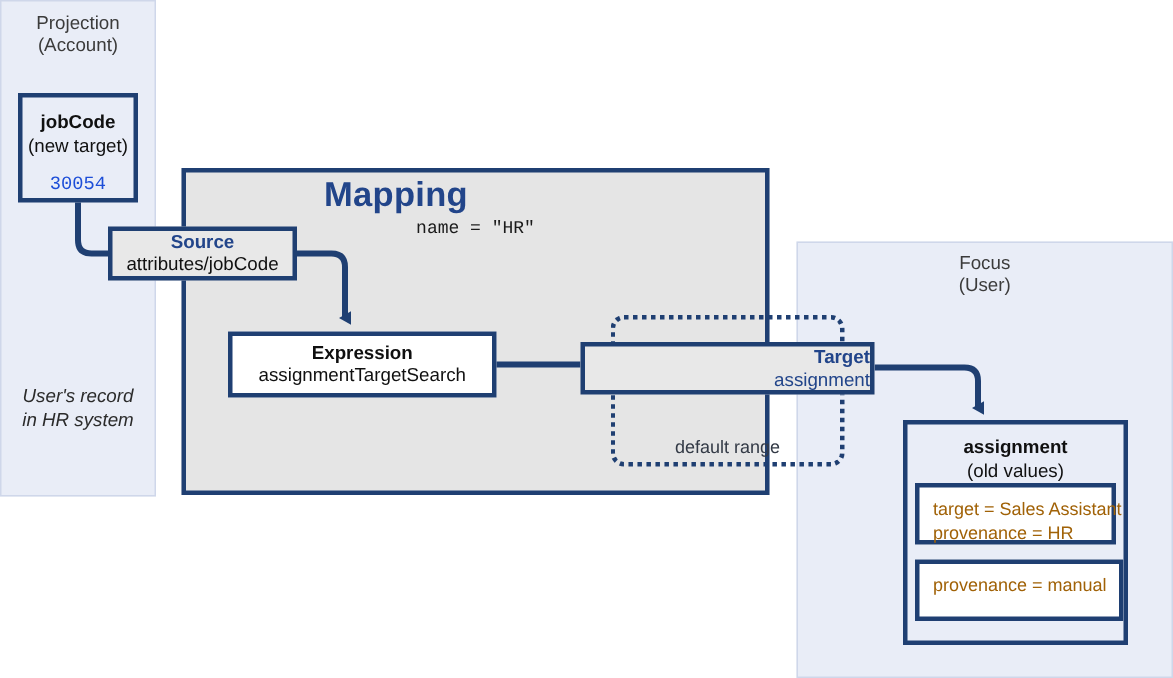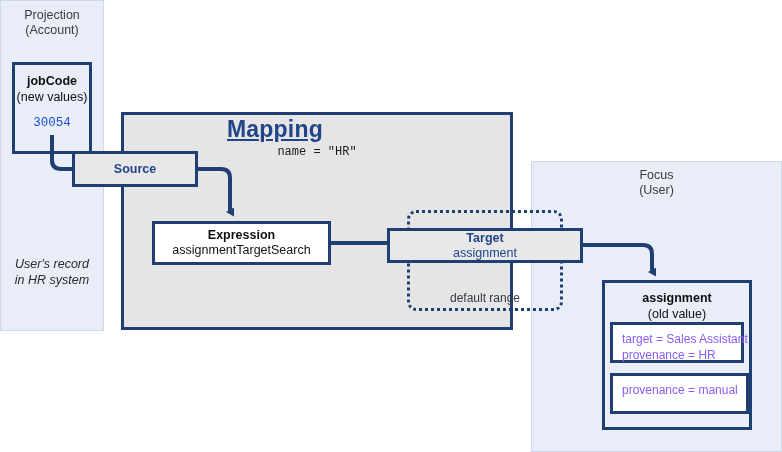--- a/index.html
+++ b/index.html
@@ -147,21 +147,21 @@
   }
   .value-box {
     position: absolute;
     box-sizing: border-box;
     border: 3px solid #1f3f72;
     background: #ffffff;
     padding: 6px 0 0 9px;
   }
   .value-line {
     font-size: 12px;
-    color: #8b5cf6;
+    color: #a16207;
     line-height: 16px;
     white-space: nowrap;
   }
   svg.wires {
     position: absolute;
     left: 0; top: 0;
     width: 782px; height: 452px;
     pointer-events: none;
   }
 </style>
@@ -169,32 +169,32 @@
 <body>
 
 <div id="canvas">
 
   <div class="panel" style="left:0px; top:0px; width:104px; height:331px;"></div>
   <div class="panel-title" style="left:0px; top:8px; width:104px;">Projection
 (Account)</div>
   <div class="panel-note" style="left:0px; top:256px; width:104px;">User's record
 in HR system</div>
 
-  <div class="jobcode-box" style="left:12px; top:62px; width:80px; height:92px;">
+  <div class="jobcode-box" style="left:12px; top:62px; width:80px; height:73px;">
     <span class="jobcode-name">jobCode</span>
-    <span class="jobcode-sub">(new values)</span>
+    <span class="jobcode-sub">(new target)</span>
     <span class="jobcode-value">30054</span>
   </div>
 
   <div class="panel" style="left:531px; top:161px; width:251px; height:291px;"></div>
   <div class="panel-title" style="left:531px; top:168px; width:251px;">Focus
 (User)</div>
 
   <div class="mapping-box" style="left:121px; top:112px; width:392px; height:218px;"></div>
-  <div class="mapping-title" style="left:121px; top:116px; width:308px;text-decoration:underline;">Mapping</div>
+  <div class="mapping-title" style="left:110px; top:116px; width:308px;">Mapping</div>
   <div class="mapping-sub" style="left:121px; top:145px; width:392px;">name = "HR"</div>
 
   <div class="dotted-range" style="left:407px; top:210px; width:156px; height:101px;"></div>
   <div class="dotted-label" style="left:407px; top:291px; width:156px;">default range</div>
 
   <svg class="wires" viewBox="0 0 782 452">
     <defs>
       <marker id="arrowhead" markerWidth="9" markerHeight="8" refX="4.5" refY="4" orient="auto" markerUnits="userSpaceOnUse">
         <path d="M0,0 L9,0 L4.5,8 z" fill="#1f3f72"></path>
       </marker>
@@ -204,35 +204,36 @@
 
     <path d="M198,169 L221,169 Q230,169 230,178 L230,212" fill="none" stroke="#1f3f72" stroke-width="4" marker-end="url(#arrowhead)"></path>
 
     <path d="M307,243 L387,243" fill="none" stroke="#1f3f72" stroke-width="4"></path>
 
     <path d="M583,245 L643,245 Q652,245 652,254 L652,272" fill="none" stroke="#1f3f72" stroke-width="4" marker-end="url(#arrowhead)"></path>
   </svg>
 
   <div class="node gray" style="left:72px; top:151px; width:126px; height:36px;justify-content:center;">
     <span class="node-title t-blue">Source</span>
+    <span class="node-sub t-black">attributes/jobCode</span>
   </div>
 
   <div class="node white" style="left:152px; top:221px; width:179px; height:44px;">
     <span class="node-title t-black">Expression</span>
     <span class="node-sub t-black">assignmentTargetSearch</span>
   </div>
 
-  <div class="node gray" style="left:387px; top:228px; width:196px; height:35px;">
+  <div class="node gray" style="left:387px; top:228px; width:196px; height:35px;align-items:flex-end;">
     <span class="node-title t-blue">Target</span>
     <span class="node-sub t-blue">assignment</span>
   </div>
 
   <div class="assign-box" style="left:602px; top:280px; width:150px; height:150px;">
     <span class="assign-title">assignment</span>
-    <span class="assign-sub">(old value)</span>
+    <span class="assign-sub">(old values)</span>
   </div>
 
   <div class="value-box" style="left:610px; top:322px; width:134px; height:41px;">
     <div class="value-line">target = Sales Assistant</div>
     <div class="value-line">provenance = HR</div>
   </div>
 
   <div class="value-box" style="left:610px; top:373px; width:139px; height:41px;">
     <div class="value-line">provenance = manual</div>
   </div>

